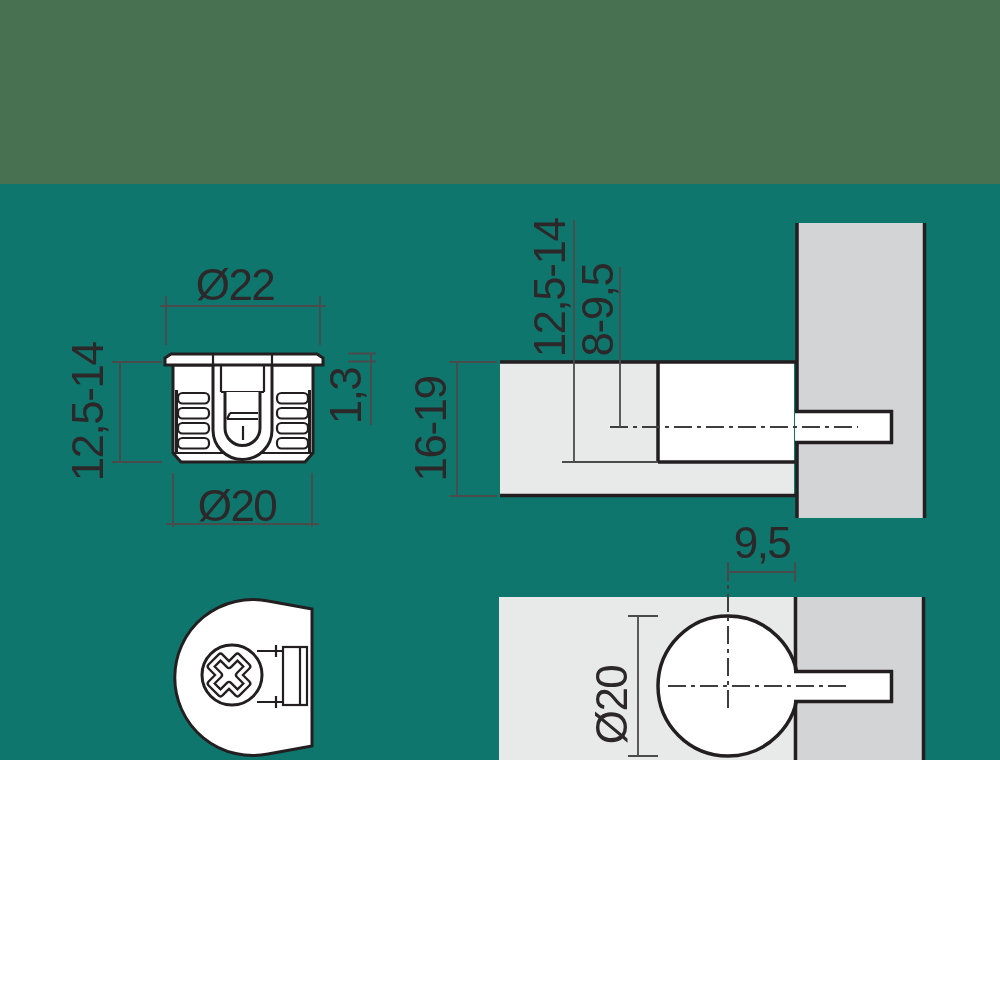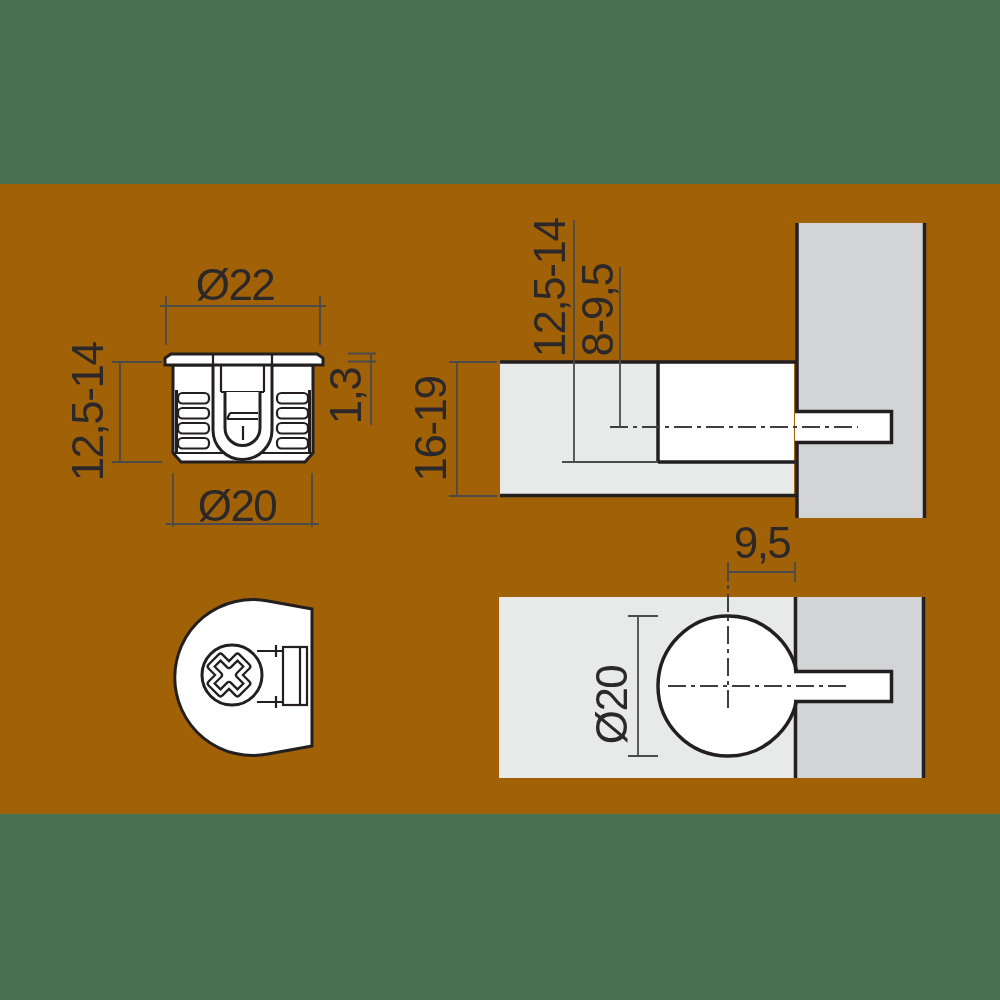--- a/index.html
+++ b/index.html
@@ -1,16 +1,16 @@
 <!DOCTYPE html>
 <html><head>
 <meta charset="utf-8">
 <style>
   html,body{margin:0;padding:0;background:#fff;}
-  .stage{position:relative;width:1000px;height:1000px;background:#a16207;overflow:hidden;
+  .stage{position:relative;width:1000px;height:760px;background:#0f766e;overflow:hidden;
          font-family:"Liberation Sans", sans-serif;}
   svg{display:block}
   .t{font-family:"Liberation Sans", sans-serif;font-size:44px;letter-spacing:-1.5px;
      fill:#2C282A;text-anchor:middle;}
   .o{stroke:#231F20;fill:none;stroke-width:3;}
   .o35{stroke:#231F20;fill:none;stroke-width:3.5;}
   .o2{stroke:#231F20;fill:none;stroke-width:2.2;}
   .d{stroke:#4B4B4B;fill:none;stroke-width:1.8;}
   .cl{stroke:#3E3E3E;fill:none;stroke-width:2;stroke-dasharray:18 5 4 5;}
 </style>

